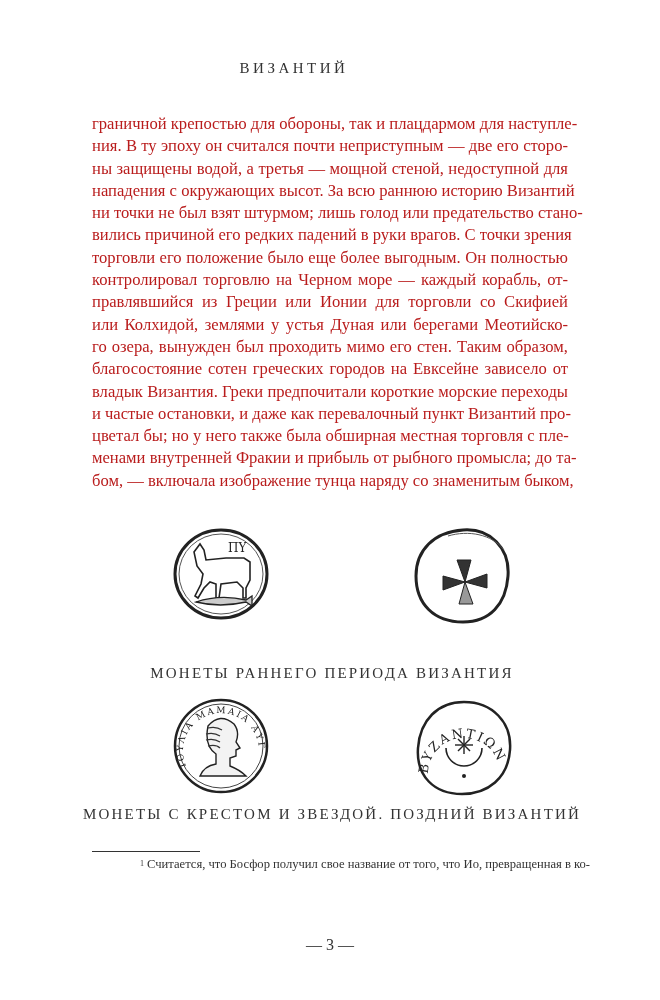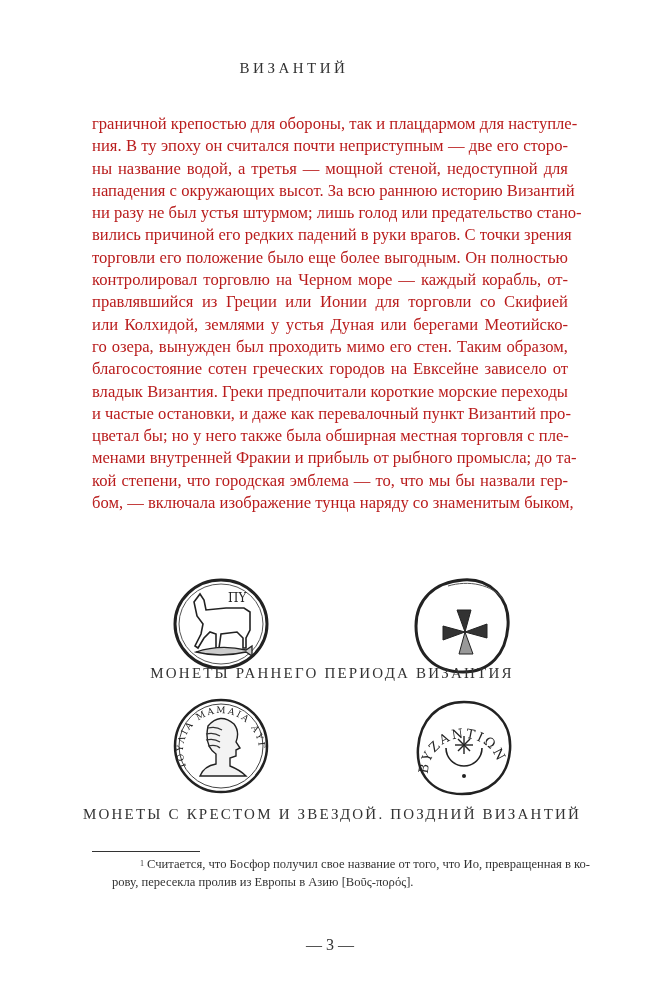--- a/index.html
+++ b/index.html
@@ -66,39 +66,38 @@
     }
   </style>
 </head>
 <body>
 
 <div class="running-head">ВИЗАНТИЙ</div>
 
 <div class="body-text">
   <span class="line">граничной крепостью для обороны, так и плацдармом для наступле-</span>
   <span class="line">ния. В ту эпоху он считался почти неприступным — две его сторо-</span>
-  <span class="line">ны название водой, а третья — мощной стеной, недоступной для</span>
+  <span class="line">ны защищены водой, а третья — мощной стеной, недоступной для</span>
   <span class="line">нападения с окружающих высот. За всю раннюю историю Византий</span>
-  <span class="line">ни разу не был устья штурмом; лишь голод или предательство стано-</span>
+  <span class="line">ни точки не был взят штурмом; лишь голод или предательство стано-</span>
   <span class="line">вились причиной его редких падений в руки врагов. С точки зрения</span>
   <span class="line">торговли его положение было еще более выгодным. Он полностью</span>
   <span class="line">контролировал торговлю на Черном море — каждый корабль, от-</span>
   <span class="line">правлявшийся из Греции или Ионии для торговли со Скифией</span>
   <span class="line">или Колхидой, землями у устья Дуная или берегами Меотийско-</span>
   <span class="line">го озера, вынужден был проходить мимо его стен. Таким образом,</span>
   <span class="line">благосостояние сотен греческих городов на Евксейне зависело от</span>
   <span class="line">владык Византия. Греки предпочитали короткие морские переходы</span>
   <span class="line">и частые остановки, и даже как перевалочный пункт Византий про-</span>
   <span class="line">цветал бы; но у него также была обширная местная торговля с пле-</span>
   <span class="line">менами внутренней Фракии и прибыль от рыбного промысла; до та-</span>
-  <span class="line">кой степени, что городская эмблема — то, что мы бы назвали гер-</span>
   <span class="line">бом, — включала изображение тунца наряду со знаменитым быком,</span>
 </div>
 
-<div class="figure-row" style="top:574px;">
+<div class="figure-row" style="top:524px;">
   <div class="coin" style="left:166px; top:0;">
     <svg width="110" height="100" viewBox="0 0 110 100">
       <ellipse cx="55" cy="50" rx="46" ry="44" fill="#fff" stroke="#222" stroke-width="3"></ellipse>
       <ellipse cx="55" cy="50" rx="42" ry="40" fill="none" stroke="#555" stroke-width="1"></ellipse>
       <text x="62" y="28" font-size="12" font-family="DejaVu Serif, serif" fill="#222">ΠΥ</text>
 
       <path d="M28 28 l6 -8 l4 6 l2 10 l20 -2 l18 0 l6 4 l0 18 l-4 8 l0 10 l-3 0 l0 -10 l-6 -6 l-16 2 l-2 14 l-3 0 l0 -14 l-6 -2 l-6 6 l-6 10 l-3 -2 l6 -12 l2 -10 l-6 -8 z" fill="#fff" stroke="#222" stroke-width="1.6"></path>
 
       <path d="M30 78 q24 -8 50 -2 l6 -4 l0 10 l-6 -4 q-26 6 -50 0 z" fill="#ccc" stroke="#222" stroke-width="1.3"></path>
     </svg>
@@ -144,16 +143,15 @@
       </g>
       <circle cx="54" cy="80" r="2" fill="#222"></circle>
     </svg>
   </div>
 </div>
 <div class="caption" style="top:806px;">МОНЕТЫ С КРЕСТОМ И ЗВЕЗДОЙ. ПОЗДНИЙ ВИЗАНТИЙ</div>
 
 <div class="footnote-rule"></div>
 <div class="footnote">
   <span class="line first"><sup>1</sup><span>Считается, что Босфор получил свое название от того, что Ио, превращенная в ко-</span></span>
-  <span class="line last">рову, пересекла пролив из Европы в Азию [Βοῦς-πορός].</span>
 </div>
 
 <div class="page-number">— 3 —</div>
 
 </body></html>

